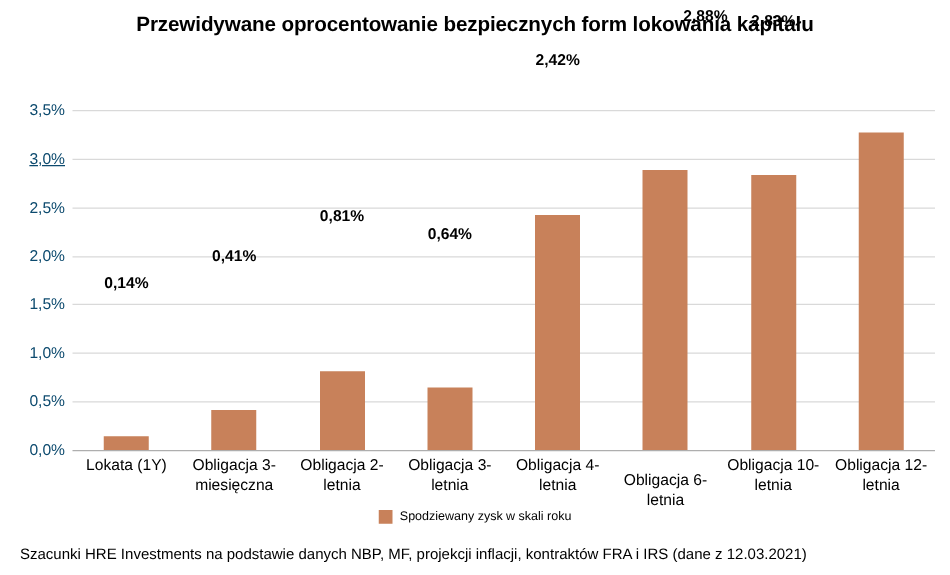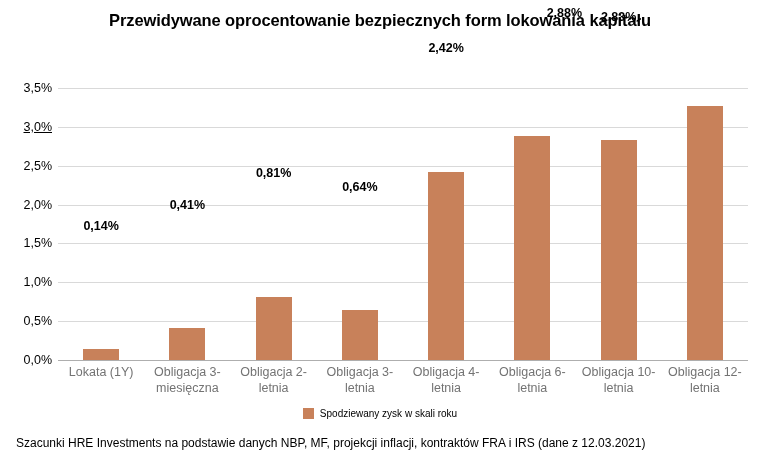--- a/index.html
+++ b/index.html
@@ -60,21 +60,21 @@
     left: 0;
     top: 88px;
     width: 52px;
     height: 272px;
   }
   .y-label {
     position: absolute;
     right: 0;
     transform: translateY(-50%);
     font-size: 12.5px;
-    color: #000000;
+    color: #0c4a6e;
     text-align: right;
     white-space: nowrap;
   }
   
   .bars {
     position: absolute;
     left: 58px;
     top: 88px;
     width: 690px;
     height: 272px;
@@ -107,21 +107,21 @@
     top: 364px;
     width: 690px;
     height: 42px;
   }
   .x-label {
     position: absolute;
     top: 0;
     text-align: center;
     font-size: 12.5px;
     line-height: 16px;
-    color: #737373;
+    color: #000000;
   }
   
   .legend {
     position: absolute;
     top: 408px;
     left: 0;
     width: 760px;
     display: flex;
     align-items: center;
     justify-content: center;
@@ -227,21 +227,21 @@
       <div>letnia</div>
     </div>
     <div class="x-label" style="left:258.75px; width:86.25px;">
       <div>Obligacja 3-</div>
       <div>letnia</div>
     </div>
     <div class="x-label" style="left:345px; width:86.25px;">
       <div>Obligacja 4-</div>
       <div>letnia</div>
     </div>
-    <div class="x-label" style="left:431.25px; width:86.25px;">
+    <div class="x-label" style="left:431.25px; width:86.25px;margin-top:12px;">
       <div>Obligacja 6-</div>
       <div>letnia</div>
     </div>
     <div class="x-label" style="left:517.5px; width:86.25px;">
       <div>Obligacja 10-</div>
       <div>letnia</div>
     </div>
     <div class="x-label" style="left:603.75px; width:86.25px;">
       <div>Obligacja 12-</div>
       <div>letnia</div>

